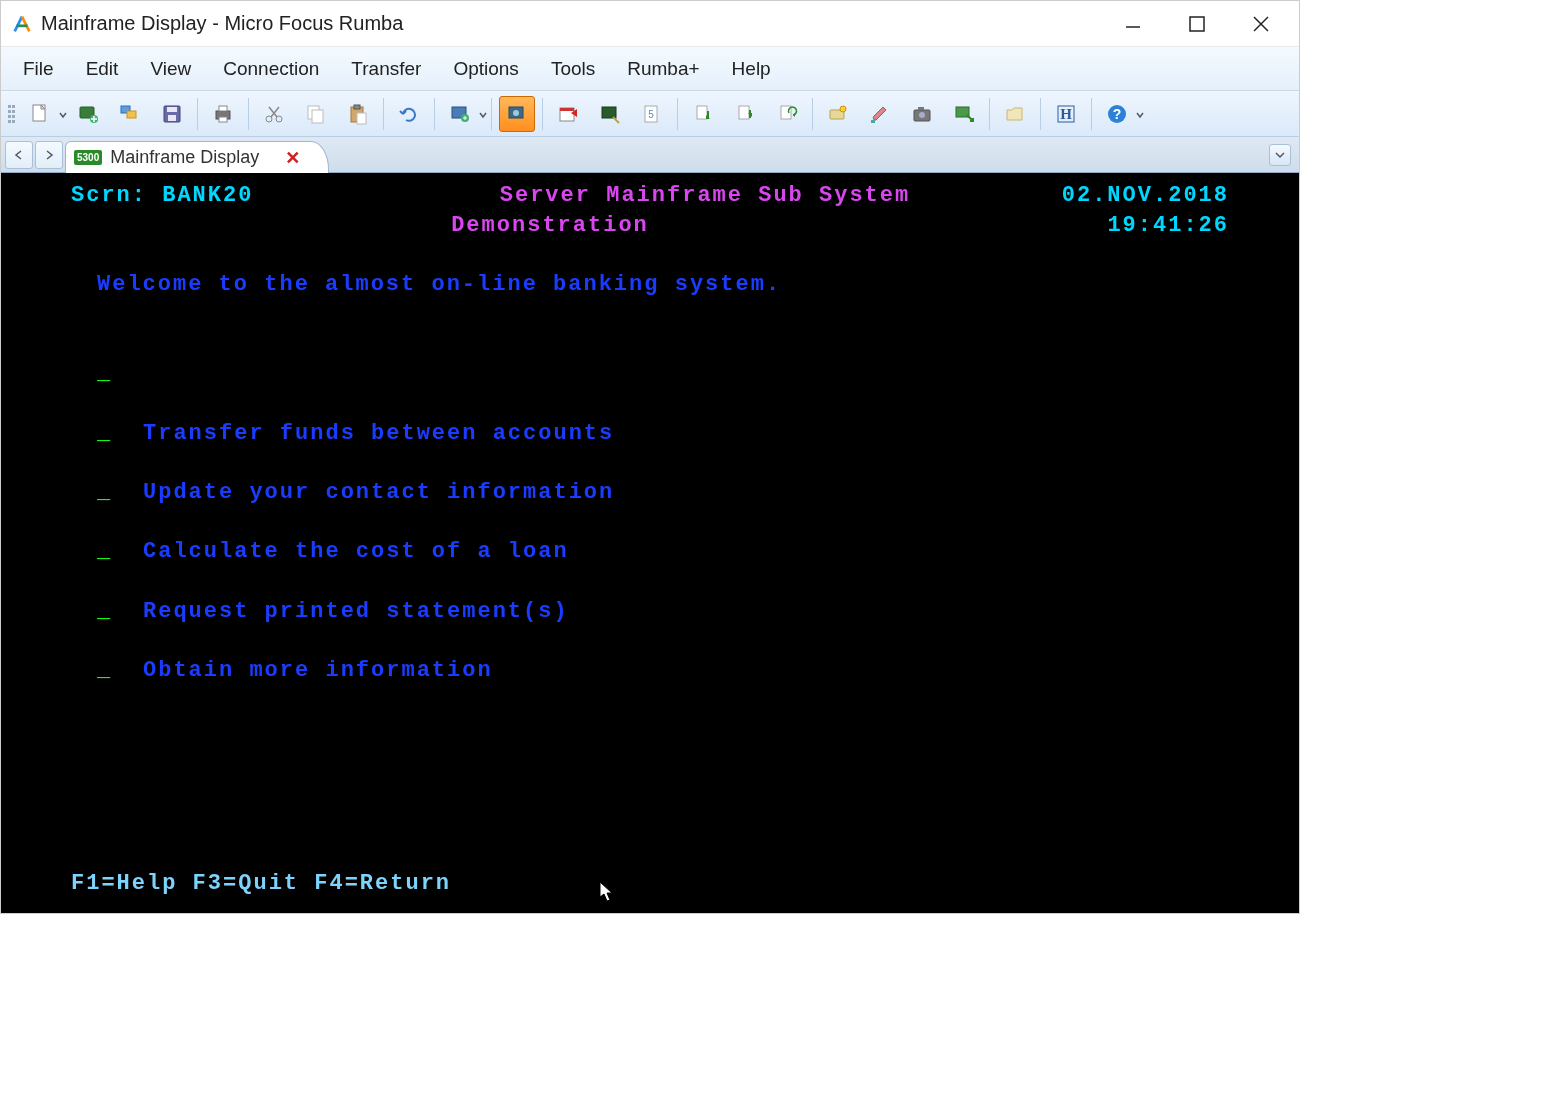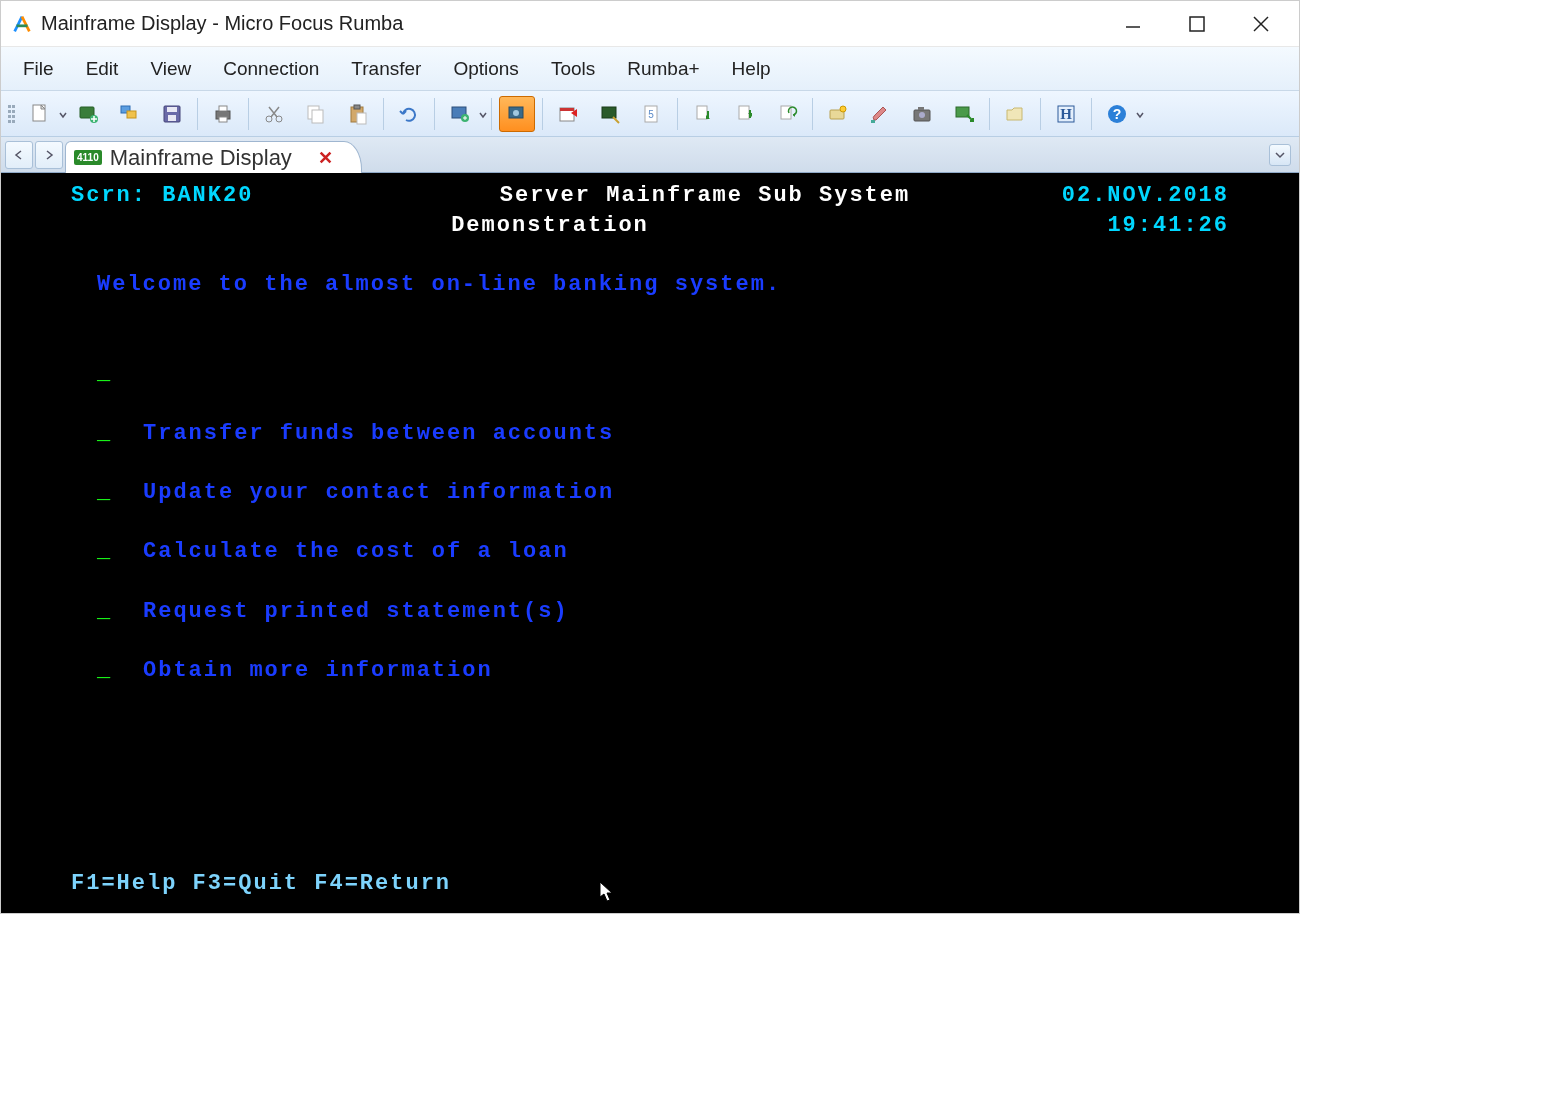--- a/index.html
+++ b/index.html
@@ -62,38 +62,38 @@
     padding-left: 4px; gap:2px;
   }
   .tabshelf-btn { width:28px;height:28px;border:1px solid #a9c0d8;border-radius:3px;background:linear-gradient(#f4faff,#e2eef9);display:flex;align-items:center;justify-content:center;margin-bottom:3px;}
   .tab {
     height: 32px; display:flex; align-items:center; gap:8px;
     background:#fff; border:1px solid #9fb6d0; border-bottom:none;
     border-top-left-radius:6px; border-top-right-radius: 18px 28px;
     padding: 0 28px 0 8px; margin-bottom:-1px;
   }
   .tab .badge { background:#2a8a2a; color:#fff; font-size:10px; font-weight:bold; padding:2px 3px; border-radius:2px;}
-  .tab .label { font-size: 22px; color:#333;}
+  .tab .label { font-size: 18px; color:#333;}
   .tab .close { color:#c22; font-weight:bold; font-size:18px; margin-left:18px;}
   .tabsrow .tabspacer{flex:1;}
   .tabmenu{ width:22px;height:22px; margin:0 8px 6px 0; background:linear-gradient(#f4faff,#d7e6f5); border:1px solid #a9c0d8; border-radius:3px; display:flex;align-items:center;justify-content:center;}
 
   
   .terminal {
     background:#000; width: 100%; height: 740px;
     font-family: "Consolas","Courier New",monospace;
     font-size: 22px; font-weight:bold;
     line-height: 1.35;
     padding: 8px 0 0 0;
     position:relative;
     letter-spacing: 2px;
   }
   .row { white-space: pre; height: 29.7px; }
   .cyan { color:#00d7ff; }
-  .yellow{ color:#ffffff; }
+  .yellow{ color:#d946ef; }
   .blue { color:#1a3cff; }
   .white{ color:#7dd3fc; }
   .pad2 { padding-left: 96px; }
   .headerrow{ display:flex; padding: 0 70px;}
   .headerrow .left{ width: 310px; }
   .headerrow .center{ flex:1; text-align:center;}
   .headerrow .right{ width: 200px; text-align:right;}
   .fkeys{ position:absolute; bottom: 14px; left: 70px; letter-spacing:2px;}
   .optwrap{ padding-left: 96px; display:flex;}
   .optwrap .cursor{ color:#1aff1a; display:inline-block; width: 28px; letter-spacing:0;}
@@ -336,21 +336,21 @@
         <svg width="12" height="12">
           <path d="M8 2 L3 6 L8 10" fill="none" stroke="#556" stroke-width="1.5"></path>
         </svg>
       </span>
     <span class="tabshelf-btn">
         <svg width="12" height="12">
           <path d="M4 2 L9 6 L4 10" fill="none" stroke="#556" stroke-width="1.5"></path>
         </svg>
       </span>
     <div class="tab">
-      <span class="badge">4110</span>
+      <span class="badge">5300</span>
       <span class="label">Mainframe Display</span>
       <span class="close">✕</span>
     </div>
     <span class="tabspacer"></span>
     <span class="tabmenu">
         <svg width="10" height="10">
           <path d="M1 3 L5 7 L9 3" fill="none" stroke="#556" stroke-width="1.5"></path>
         </svg>
       </span>
   </div>

